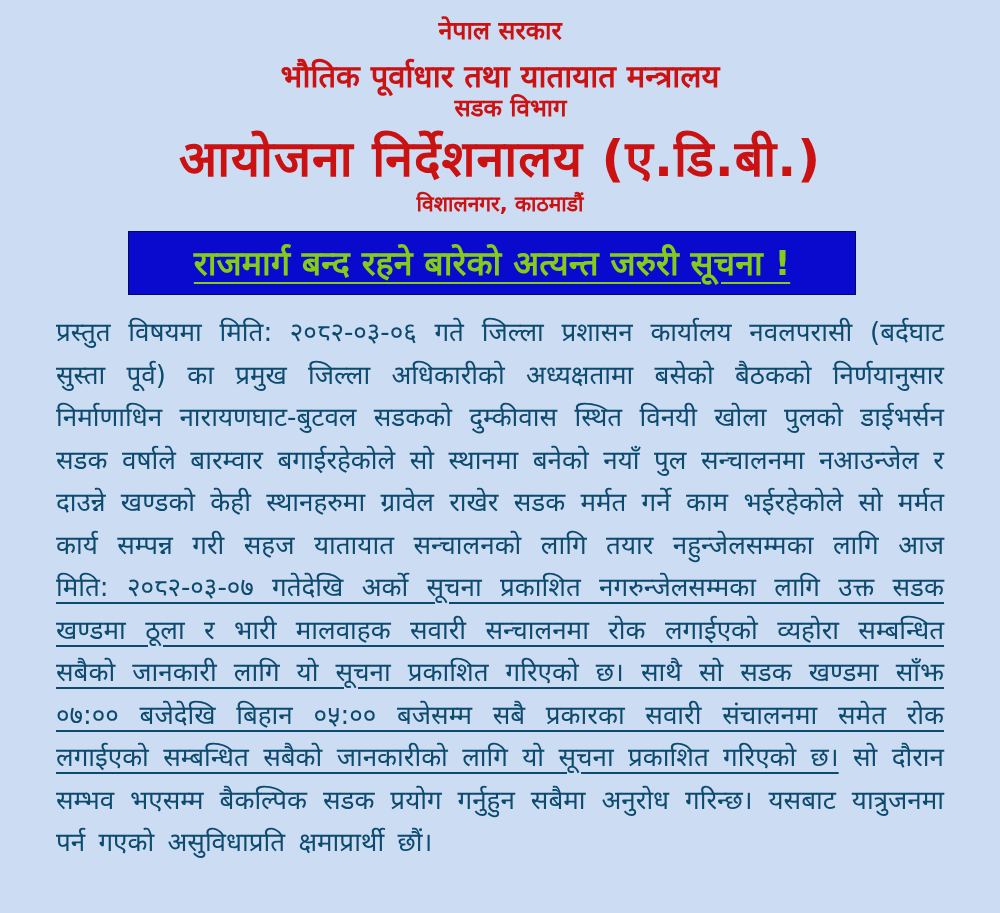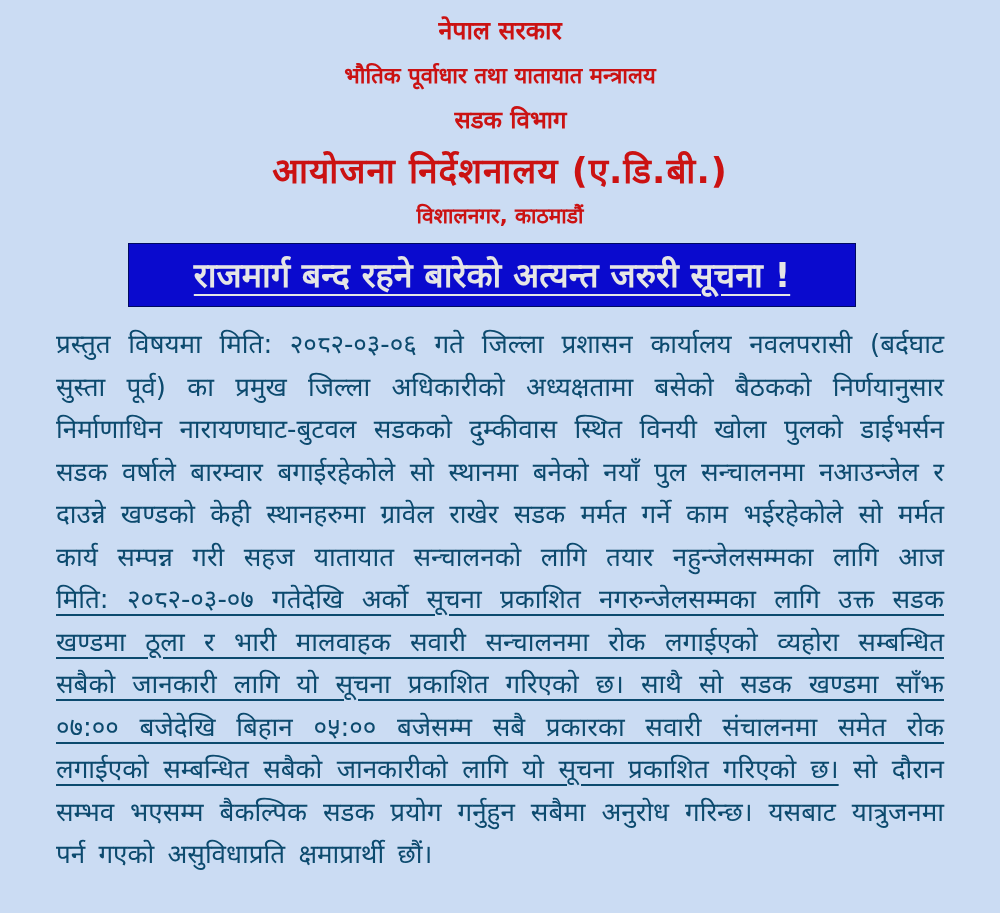--- a/index.html
+++ b/index.html
@@ -27,53 +27,52 @@
   .hdr-line {
     color: #cb1212;
     font-weight: bold;
   }
   .hdr-govt {
     font-size: 25px;
     line-height: 30px;
     margin-bottom: 14px;
   }
   .hdr-ministry {
-    font-size: 22px;
+    font-size: 31px;
     line-height: 32px;
-    margin-bottom: 12px;
   }
   .hdr-dept {
     font-size: 24px;
     line-height: 33px;
     margin-bottom: 10px;
     padding-left: 21px;
   }
   .hdr-directorate {
-    font-size: 35px;
+    font-size: 50px;
     line-height: 48px;
     margin-bottom: 8px;
     letter-spacing: 1px;
     text-align: center;
   }
   .hdr-address {
     font-size: 21px;
     line-height: 26px;
     margin-bottom: 14px;
   }
   .banner {
     margin-left: 128px;
     width: 728px;
     background: #0a0ace;
     border: 1px solid #000a60;
     box-sizing: border-box;
     padding: 7px 6px 9px 6px;
     text-align: center;
   }
   .banner-title {
-    color: #e5e5e5;
+    color: #84cc16;
     font-size: 34px;
     font-weight: bold;
     text-decoration: underline;
     text-decoration-thickness: 2px;
     text-underline-offset: 7px;
     white-space: nowrap;
   }
   .body-text {
     margin: 16px 56px 0 56px;
     font-size: 26px;

